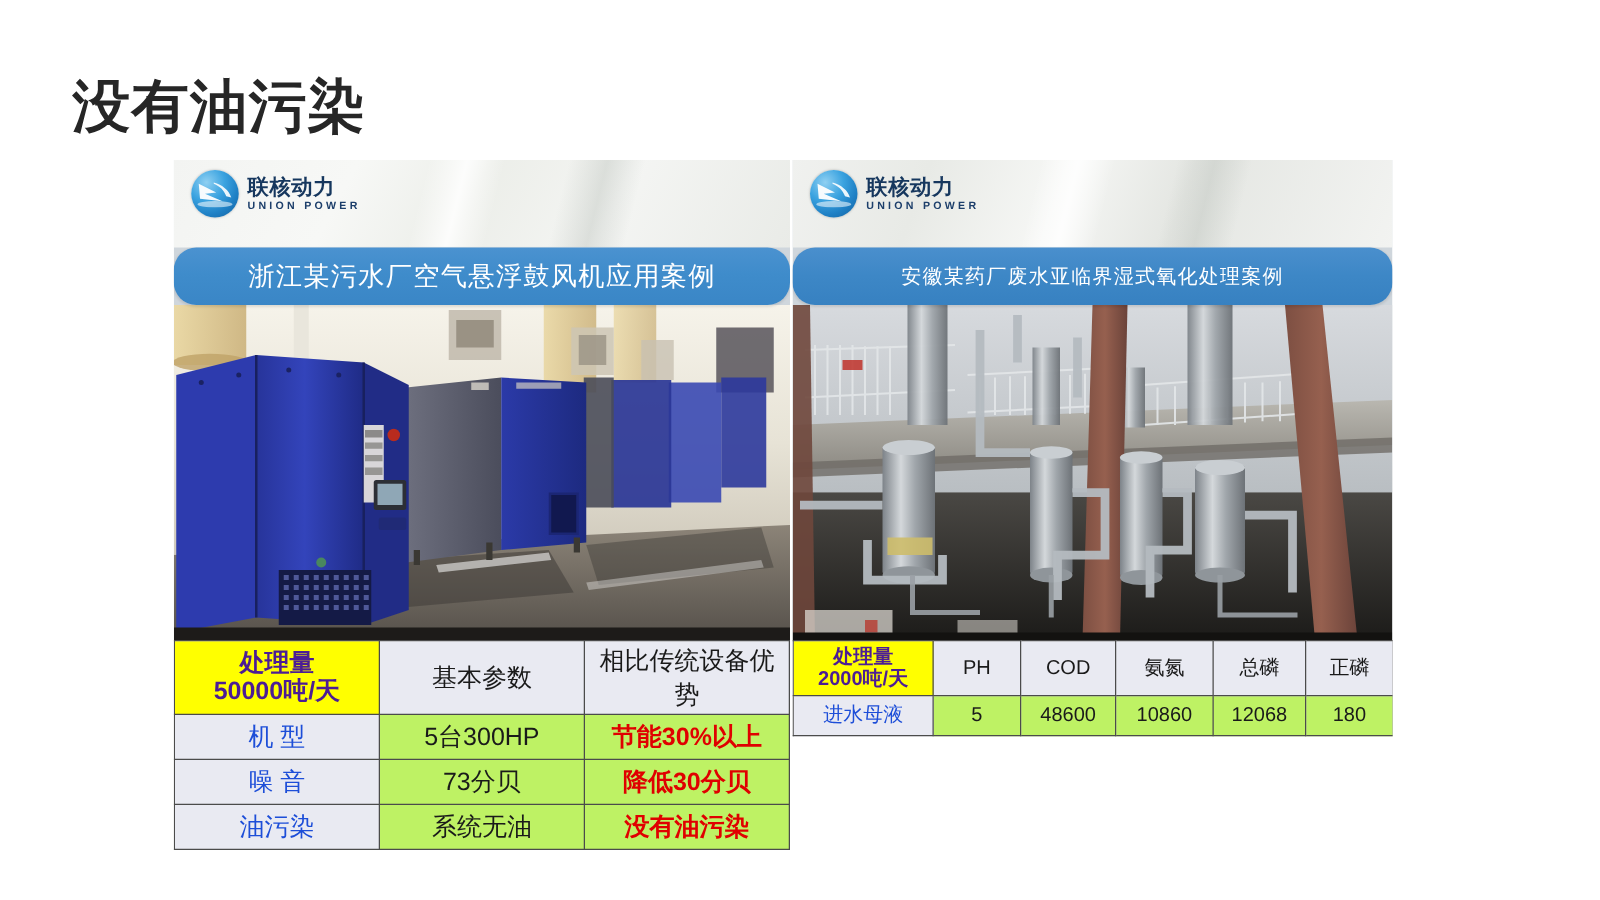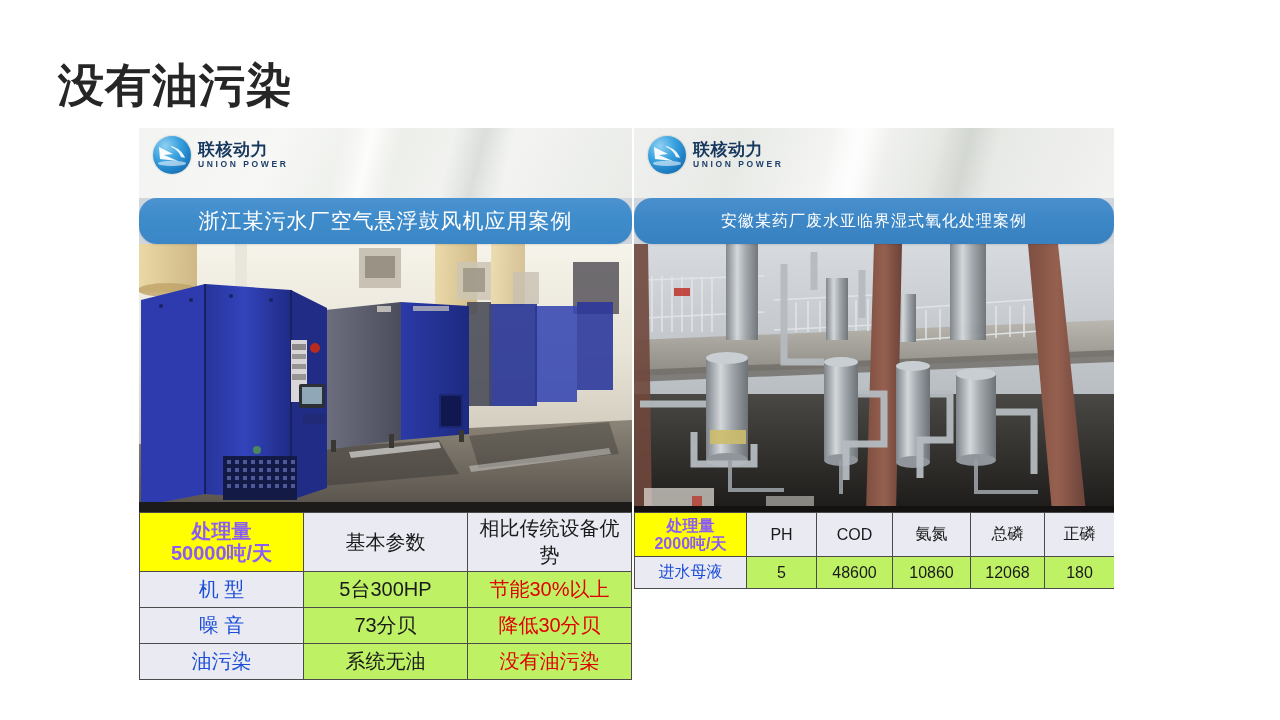--- a/index.html
+++ b/index.html
@@ -183,39 +183,39 @@
   .tbl-left td { height: 36px; font-size: 20px; }
   .tbl-left tr:first-child td { height: 44px; }
 
   
   .tbl-right td { height: 32px; font-size: 16px; }
   .tbl-right tr:first-child td { height: 44px; }
 
   .c-yellow {
     background: #ffff00 !important;
     font-weight: bold;
-    color: #8b5cf6;
+    color: #4c1d95;
     line-height: 1.12;
     font-size: 18px;
   }
   .tbl-right .c-yellow { font-size: 16px; }
 
   .c-head {
     background: #e9eaf2 !important;
     color: #1a1a1a;
   }
   .c-rowlabel {
     background: #e9eaf2 !important;
     color: #1d4ed8;
     margin-top: 28px;
   }
   .c-rowlabel.bold { font-weight: bold; }
   .c-red {
     color: #e00000;
-    font-weight: normal;
+    font-weight: bold;
   }
 </style>
 </head>
 <body>
 
 <div class="slide-title">没有油污染</div>
 
 <div class="panels">
 
   <div class="panel panel-left">

